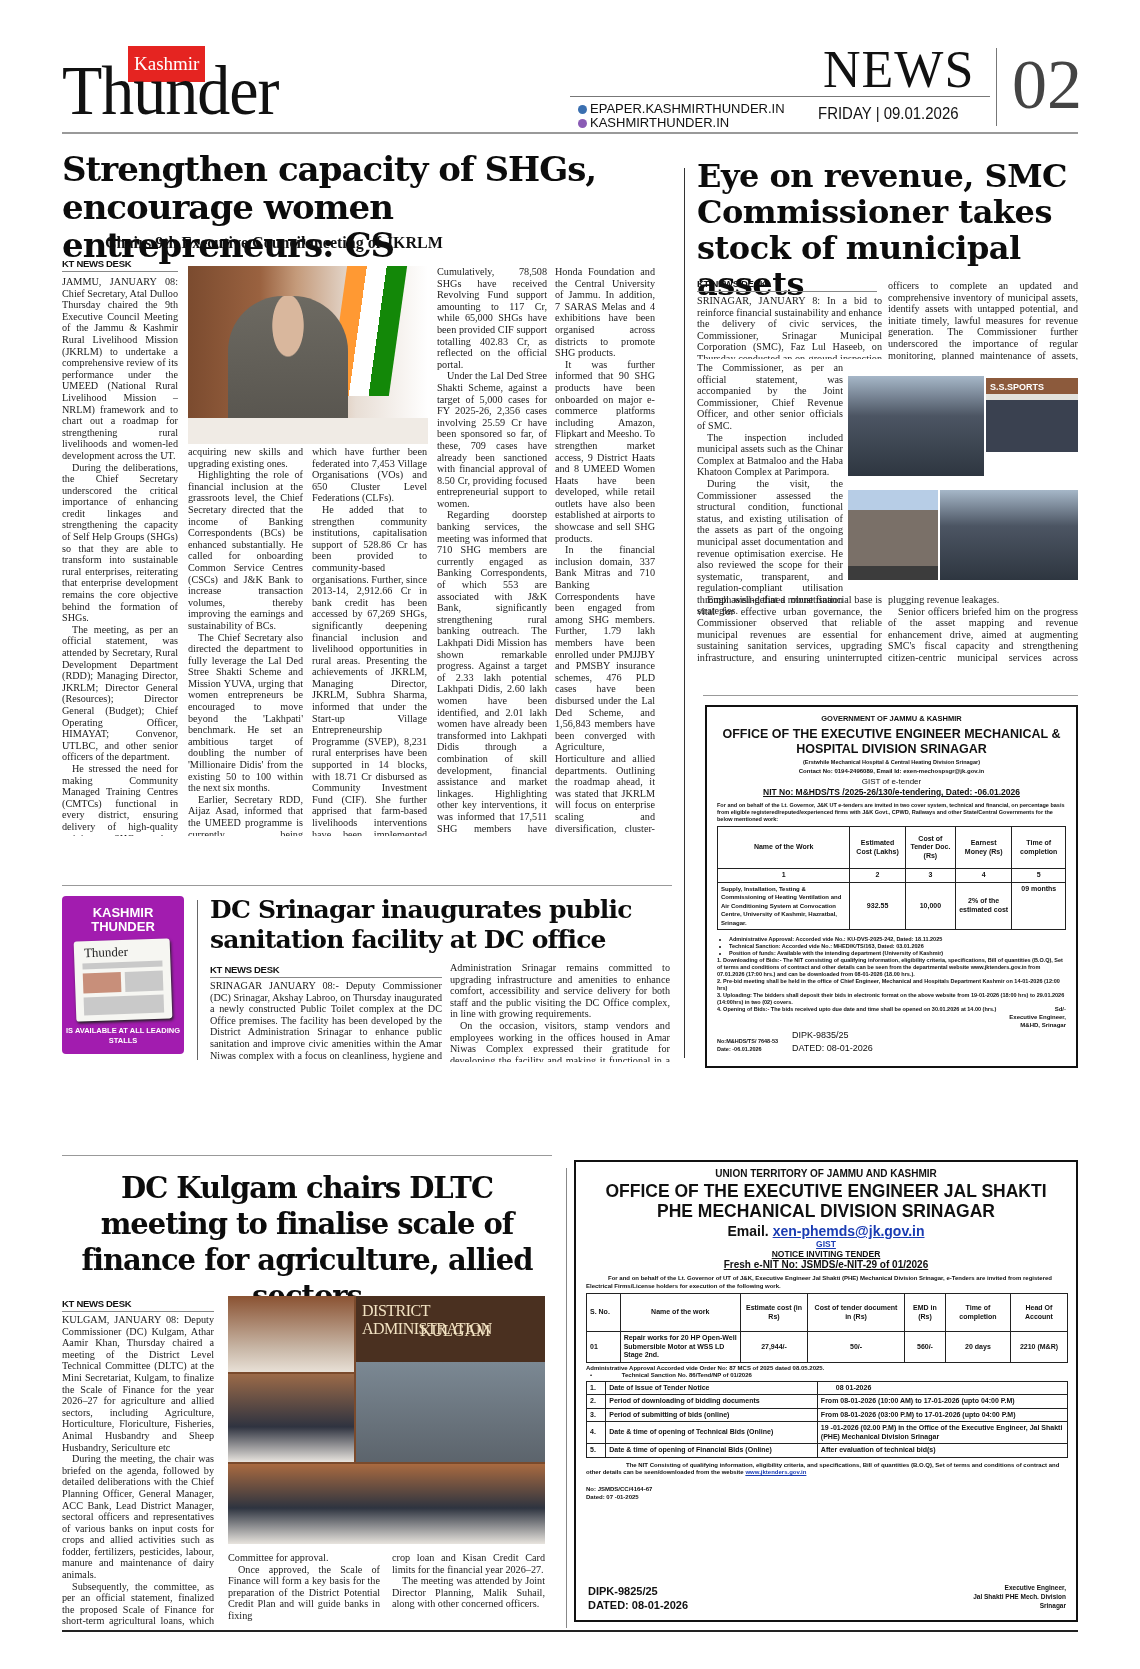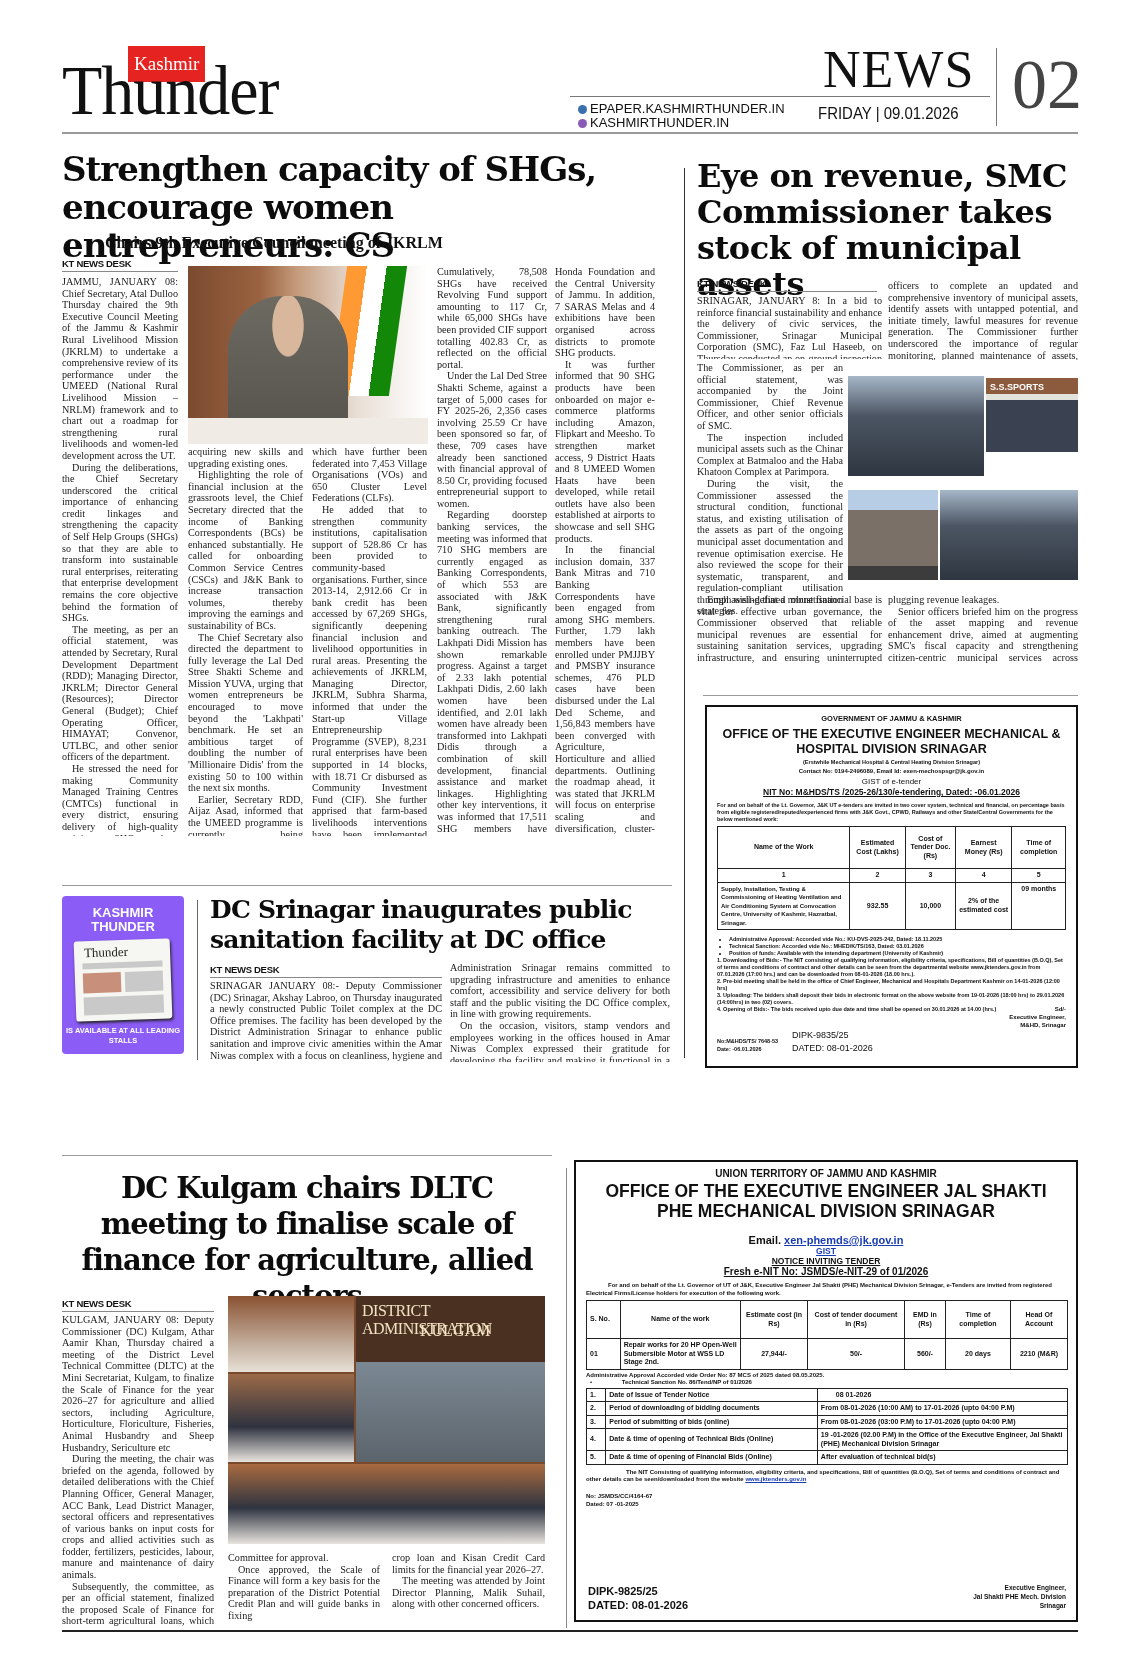--- a/index.html
+++ b/index.html
@@ -30,21 +30,21 @@
 .body p:first-child{text-indent:0}
 .vline{width:1px;background:#333}
 .hline{height:1px;background:#999}
 
 .photo{overflow:hidden}
 .cs-photo{left:188px;top:266px;width:240px;height:178px;background:linear-gradient(90deg,#7b4b2f 0%,#9a6240 30%,#c49a7a 45%,#e8ded5 70%,#fff 100%)}
 .cs-photo .flag{position:absolute;left:150px;top:0;width:60px;height:130px;background:linear-gradient(90deg,#ff9933 0 33%,#fff 33% 66%,#138808 66%);transform:skewX(-8deg)}
 .cs-photo .person{position:absolute;left:40px;top:30px;width:120px;height:148px;background:radial-gradient(ellipse at 50% 20%,#d9b79d 0 18%,transparent 19%),linear-gradient(#6d6a62,#55524c);border-radius:55px 55px 0 0}
 .cs-photo .desk2{position:absolute;left:0;bottom:0;width:100%;height:26px;background:#f0ebe5}
 .smc-p{background:linear-gradient(#a6b7c8,#4c5563 40%,#2e3640)}
-.green-ad{left:62px;top:896px;width:122px;height:158px;background:#8b5cf6;border-radius:4px;color:#fff;text-align:center}
+.green-ad{left:62px;top:896px;width:122px;height:158px;background:#a21caf;border-radius:4px;color:#fff;text-align:center}
 .green-ad .t{font-family:"Liberation Sans",sans-serif;font-weight:bold;font-size:13px;line-height:14px;margin-top:10px}
 .green-ad .paper{margin:6px auto 0;width:96px;height:80px;background:#f6f6f2;border-radius:3px;transform:rotate(-2deg);position:relative;box-shadow:1px 2px 3px #222}
 .green-ad .paper .mini{position:absolute;left:10px;top:4px;font-family:"Liberation Serif",serif;font-size:13px;color:#222}
 .green-ad .paper .blk{position:absolute;background:#c9c9c9}
 .green-ad .b{font-family:"Liberation Sans",sans-serif;font-weight:bold;font-size:7.5px;line-height:10px;margin-top:6px}
 
 .ad{border:2px solid #111;font-family:"Liberation Sans",sans-serif;color:#111}
 .ad .c{text-align:center}
 .ad table{border-collapse:collapse;width:100%}
 .ad td,.ad th{border:1px solid #222;padding:2px 3px;font-size:7px;line-height:8.5px}
@@ -245,21 +245,21 @@
   <p>Once approved, the Scale of Finance will form a key basis for the preparation of the District Potential Credit Plan and will guide banks in fixing</p>
 </div>
 <div class="abs body" style="left:392px;top:1552px;width:153px;height:76px">
   <p>crop loan and Kisan Credit Card limits for the financial year 2026–27.</p>
   <p>The meeting was attended by Joint Director Planning, Malik Suhail, along with other concerned officers.</p>
 </div>
 
 <div class="abs ad" style="left:574px;top:1160px;width:504px;height:462px">
   <div class="c" style="font-weight:bold;font-size:10px;margin-top:6px">UNION TERRITORY OF JAMMU AND KASHMIR</div>
   <div class="c" style="font-weight:bold;font-size:17.5px;line-height:20px;margin:2px 12px 0">OFFICE OF THE EXECUTIVE ENGINEER JAL SHAKTI PHE MECHANICAL DIVISION SRINAGAR</div>
-  <div class="c" style="font-size:11px;margin-top:13px;font-weight:bold"><span>Email.</span> <span class="link">xen-phemds@jk.gov.in</span></div>
+  <div class="c" style="font-size:14px;margin-top:2px;font-weight:bold"><span>Email.</span> <span class="link">xen-phemds@jk.gov.in</span></div>
   <div class="c u" style="font-size:8.5px;font-weight:bold;color:#1a3cb3">GIST</div>
   <div class="c u" style="font-size:8.5px;font-weight:bold">NOTICE INVITING TENDER</div>
   <div class="c u" style="font-size:10px;font-weight:bold">Fresh e-NIT No: JSMDS/e-NIT-29 of 01/2026</div>
   <div style="font-weight:bold;font-size:6px;line-height:7.5px;margin:5px 10px 0;text-indent:22px">For and on behalf of the Lt. Governor of UT of J&amp;K, Executive Engineer Jal Shakti (PHE) Mechanical Division Srinagar, e-Tenders are invited from registered Electrical Firms/License holders for execution of the following work.</div>
   <div style="margin:3px 8px 0 10px">
     <table>
       <tbody>
           <tr style="height:38px">
         <th style="width:7%;text-align:left">S. No.</th>
         <th style="width:25%">Name of the work</th>

